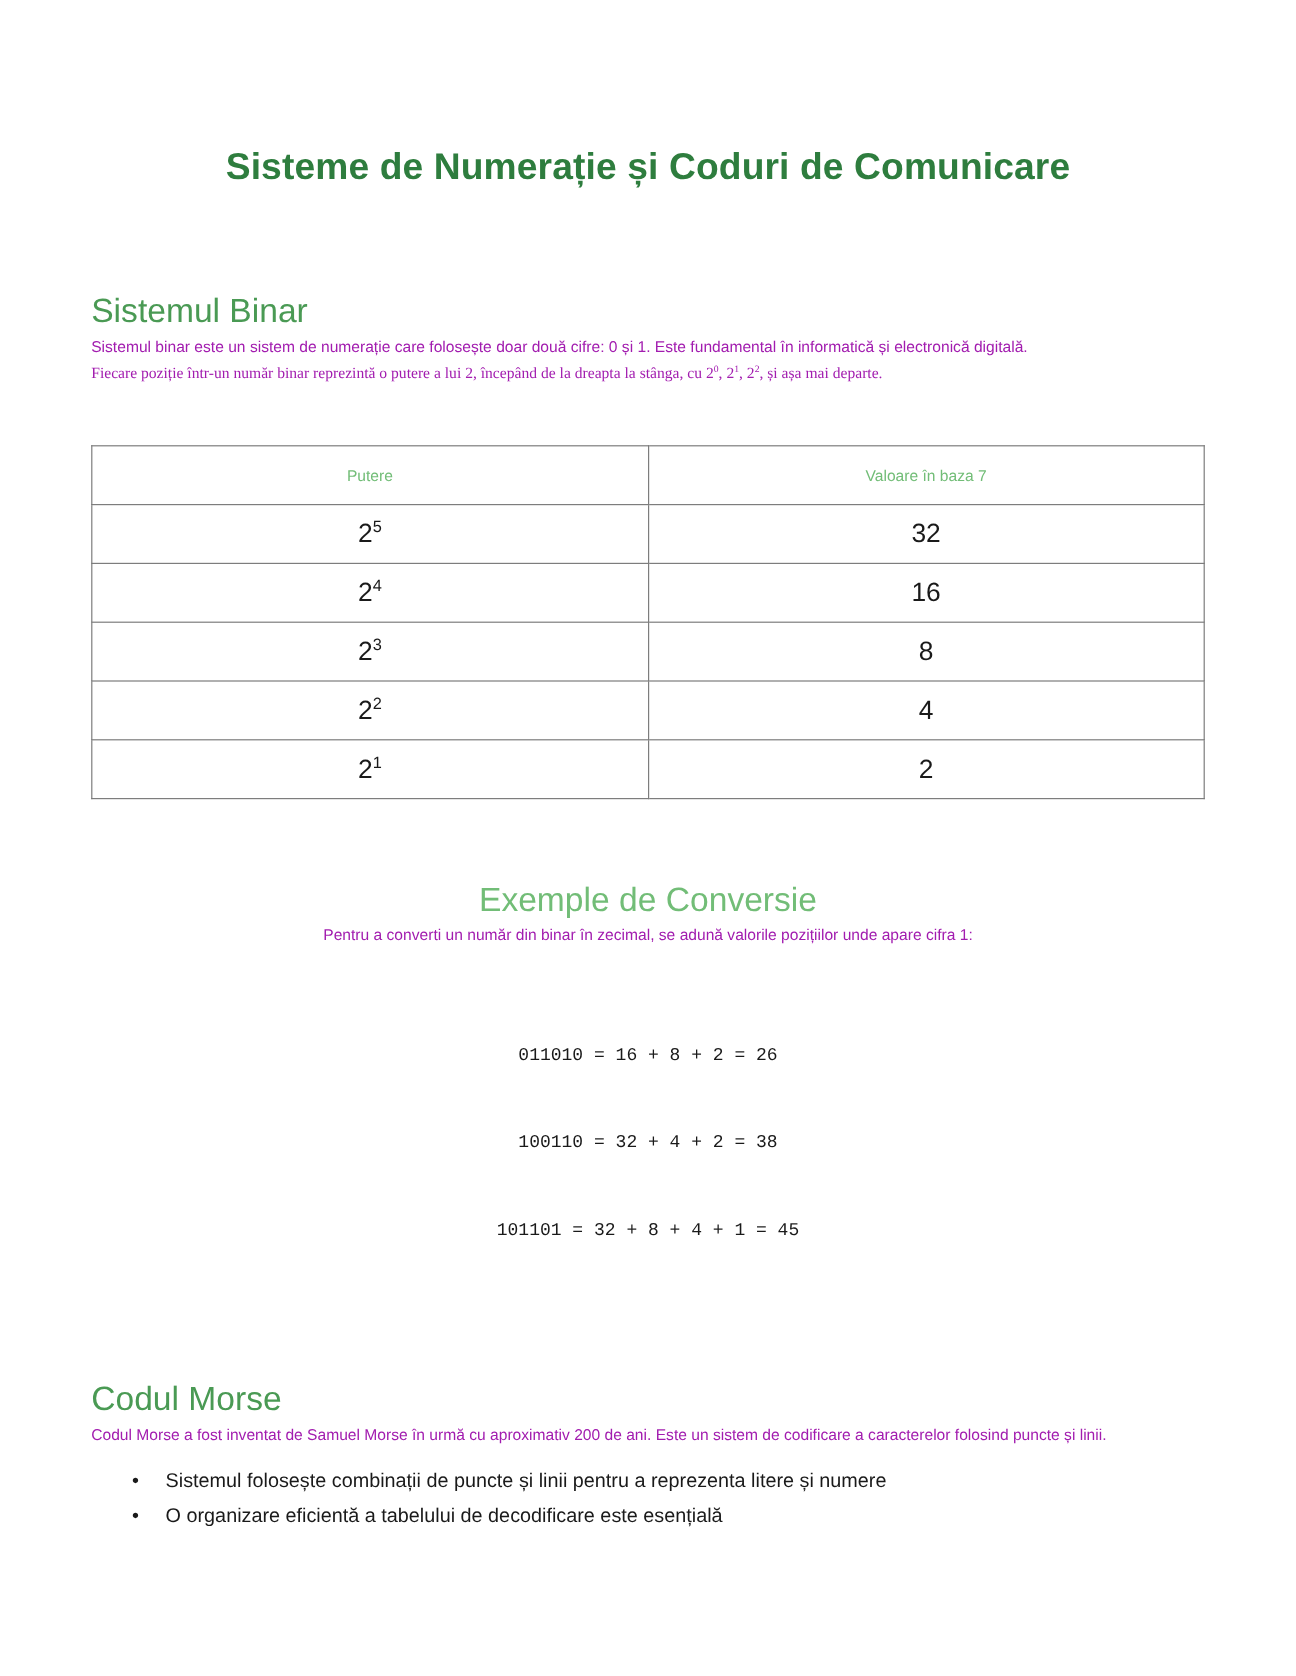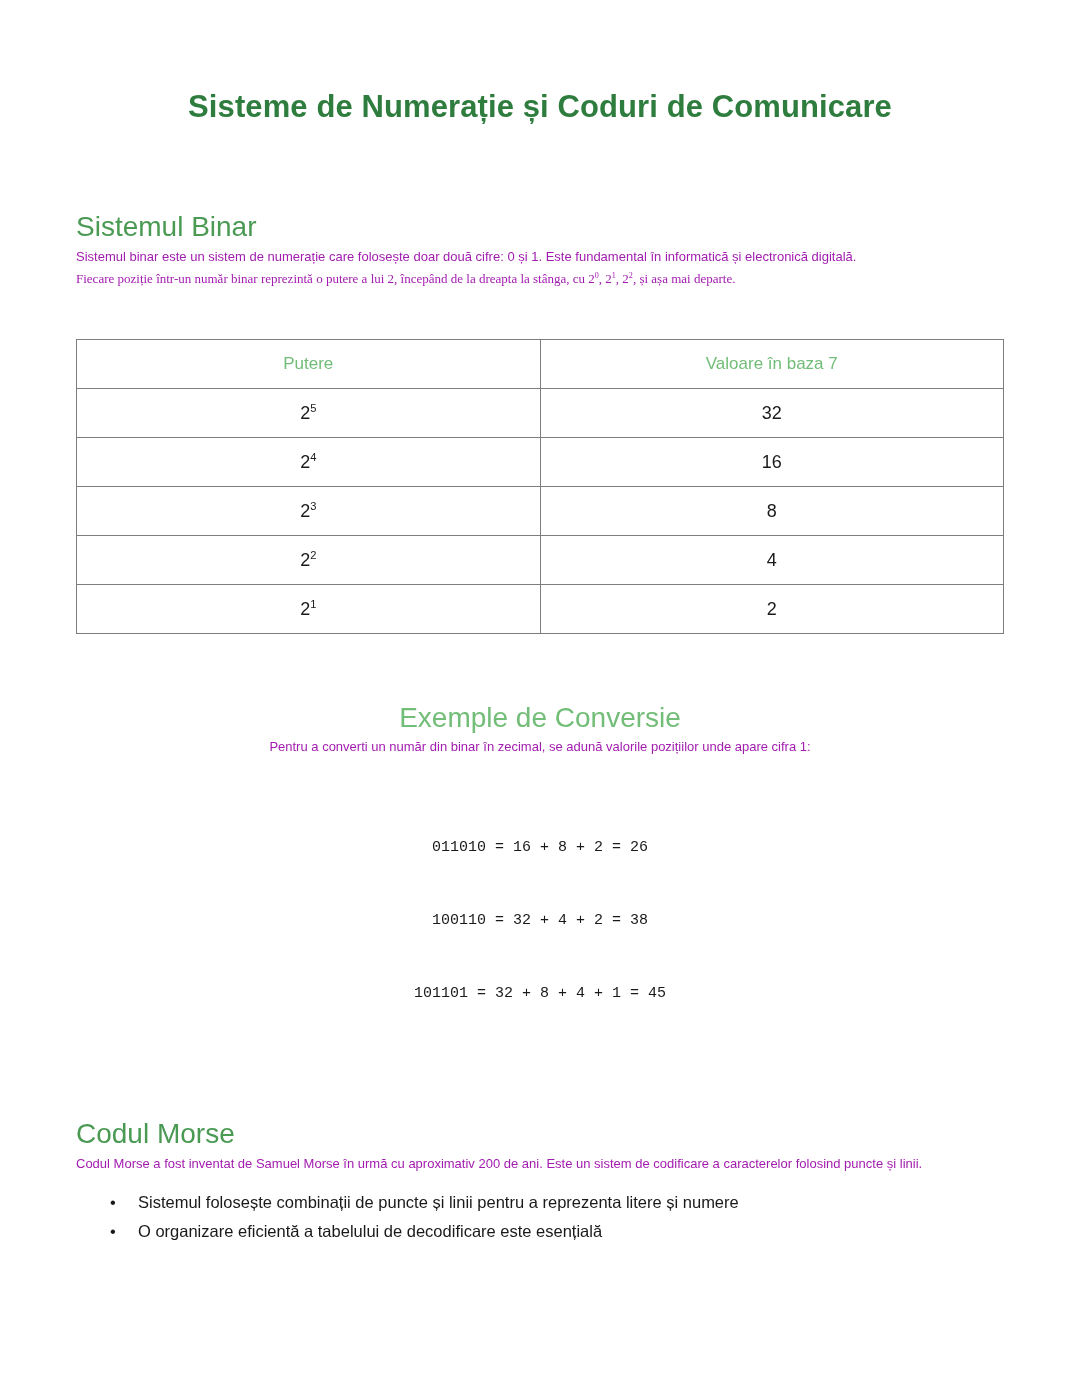--- a/index.html
+++ b/index.html
@@ -17,21 +17,21 @@
   .page {
     position: relative;
     width: 1080px;
     height: 1397px;
     background: #ffffff;
     box-sizing: border-box;
     padding: 0 76px;
   }
   .doc-title {
     margin: 0;
-    padding-top: 88px;
+    padding-top: 120px;
     text-align: center;
     font-size: 31px;
     font-weight: bold;
     color: #2e7d3e;
     letter-spacing: 0.1px;
     line-height: 1.2;
   }
   h2.section-heading {
     margin: 0;
     font-size: 28px;
@@ -71,27 +71,27 @@
     border-collapse: collapse;
     table-layout: fixed;
   }
   table.powers-table th,
   table.powers-table td {
     border: 1px solid #7d7d7d;
     height: 48px;
     text-align: center;
     vertical-align: middle;
     font-weight: normal;
-    font-size: 18px;
+    font-size: 22px;
     color: #1a1a1a;
     padding: 0;
   }
   table.powers-table th {
     color: #72bd77;
-    font-size: 17px;
+    font-size: 13px;
   }
   .sec-conversie {
     margin-top: 66px;
     text-align: center;
   }
   .p-conversie {
     margin-top: 12px;
   }
   .code-block {
     margin: 0;

